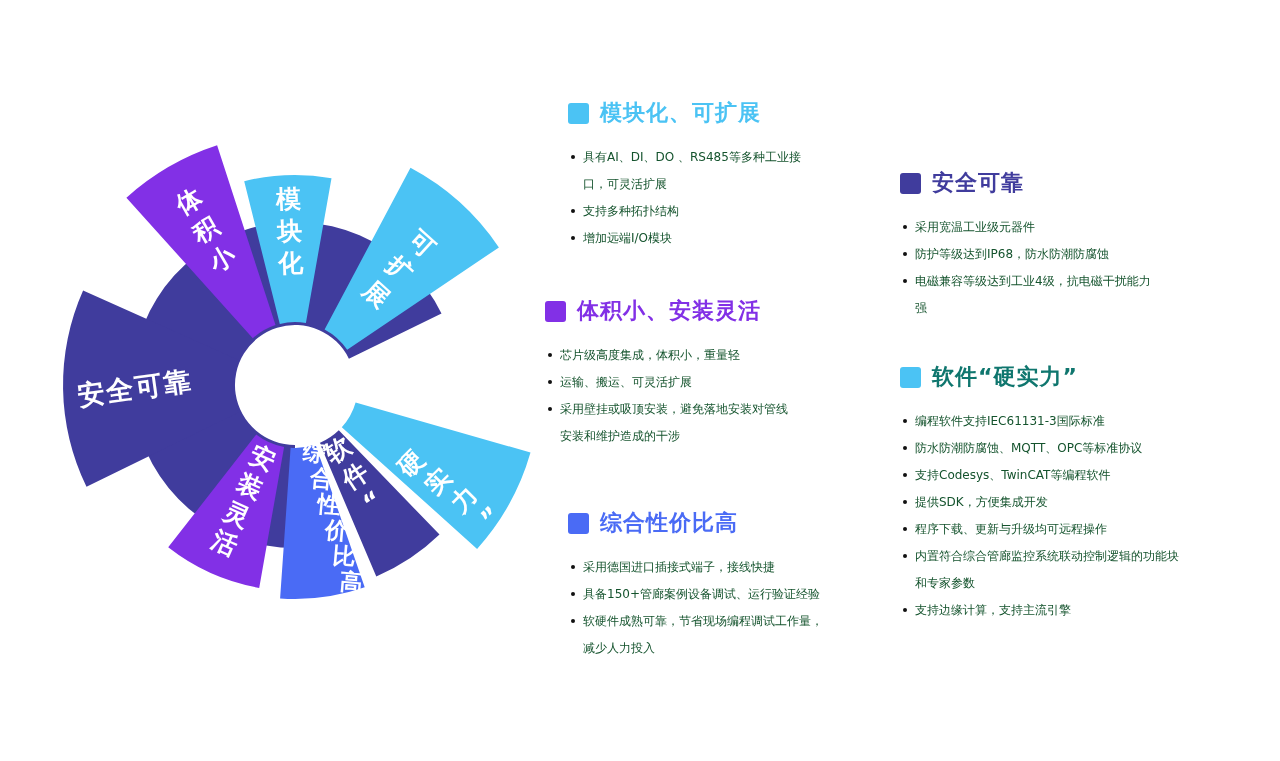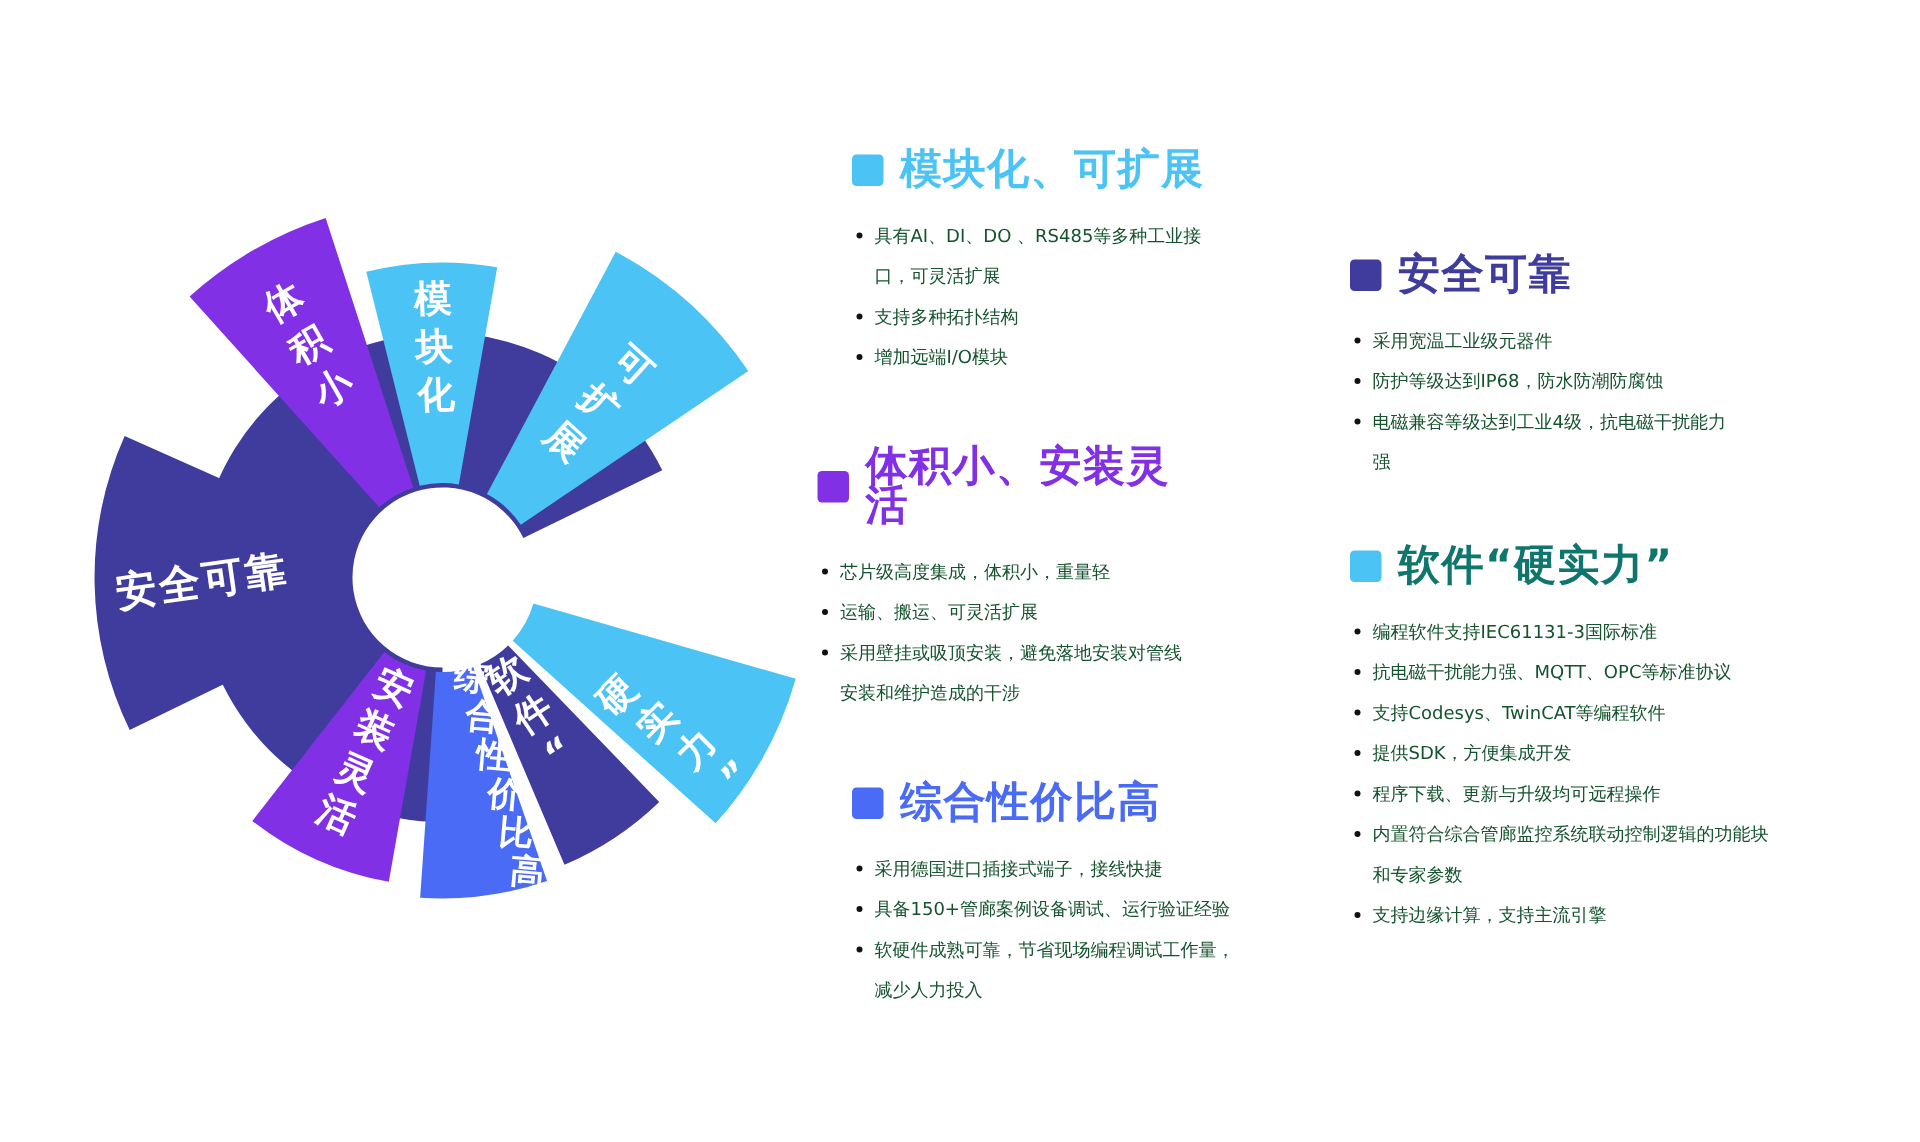--- a/index.html
+++ b/index.html
@@ -5,21 +5,21 @@
   html,body{margin:0;padding:0;background:#fff;}
   body{
     width:1280px;height:761px;position:relative;overflow:hidden;
     font-family:"DejaVu Sans","Liberation Sans",sans-serif;
   }
   .canvas{position:relative;width:1280px;height:761px;background:#fff;}
   #rosette{position:absolute;left:0;top:0;}
   .info-section{position:absolute;}
   .sec-header{display:flex;align-items:center;gap:11px;}
   .sec-square{width:21px;height:21px;border-radius:3px;flex:0 0 auto;}
-  .sec-title{margin:0;font-size:28px;font-weight:bold;letter-spacing:1px;line-height:26px;}
+  .sec-title{margin:0;font-size:22px;font-weight:bold;letter-spacing:1px;line-height:26px;}
   .sec-bullets{list-style:none;margin:18px 0 0 2px;padding:0;}
   .sec-bullets li{
     position:relative;padding-left:13px;margin:0;
     font-size:12px;line-height:27px;color:#14532d;
   }
   .sec-bullets li::before{
     content:"";position:absolute;left:1px;top:11px;
     width:4px;height:4px;border-radius:50%;background:#111;
   }
 </style>
@@ -84,21 +84,21 @@
       <span class="sec-square" style="background: rgb(130, 48, 230);"></span>
       <h2 class="sec-title" style="color: rgb(130, 48, 230);">体积小、安装灵活</h2>
     </div>
     <ul class="sec-bullets">
         <li>芯片级高度集成，体积小，重量轻</li>
         <li>运输、搬运、可灵活扩展</li>
         <li>采用壁挂或吸顶安装，避免落地安装对管线安装和维护造成的干涉</li>
       </ul>
   </section>
 
-  <section class="info-section" style="left:568px;top:522px;width:260px">
+  <section class="info-section" style="left:568px;top:510px;width:260px">
     <div class="sec-header">
       <span class="sec-square" style="background: rgb(74, 107, 245);"></span>
       <h2 class="sec-title" style="color: rgb(74, 107, 245);">综合性价比高</h2>
     </div>
     <ul class="sec-bullets">
         <li>采用德国进口插接式端子，接线快捷</li>
         <li>具备150+管廊案例设备调试、运行验证经验</li>
         <li>软硬件成熟可靠，节省现场编程调试工作量，减少人力投入</li>
       </ul>
   </section>
@@ -115,21 +115,21 @@
       </ul>
   </section>
 
   <section class="info-section" style="left:900px;top:364px;width:290px">
     <div class="sec-header">
       <span class="sec-square" style="background: rgb(75, 195, 244);"></span>
       <h2 class="sec-title" style="color: #0f766e;">软件“硬实力”</h2>
     </div>
     <ul class="sec-bullets">
         <li>编程软件支持IEC61131-3国际标准</li>
-        <li>抗电磁干扰能力强、MQTT、OPC等标准协议</li>
+        <li>防水防潮防腐蚀、MQTT、OPC等标准协议</li>
         <li>支持Codesys、TwinCAT等编程软件</li>
         <li>提供SDK，方便集成开发</li>
         <li>程序下载、更新与升级均可远程操作</li>
         <li>内置符合综合管廊监控系统联动控制逻辑的功能块和专家参数</li>
         <li>支持边缘计算，支持主流引擎</li>
       </ul>
   </section>
 
 </div>
 

